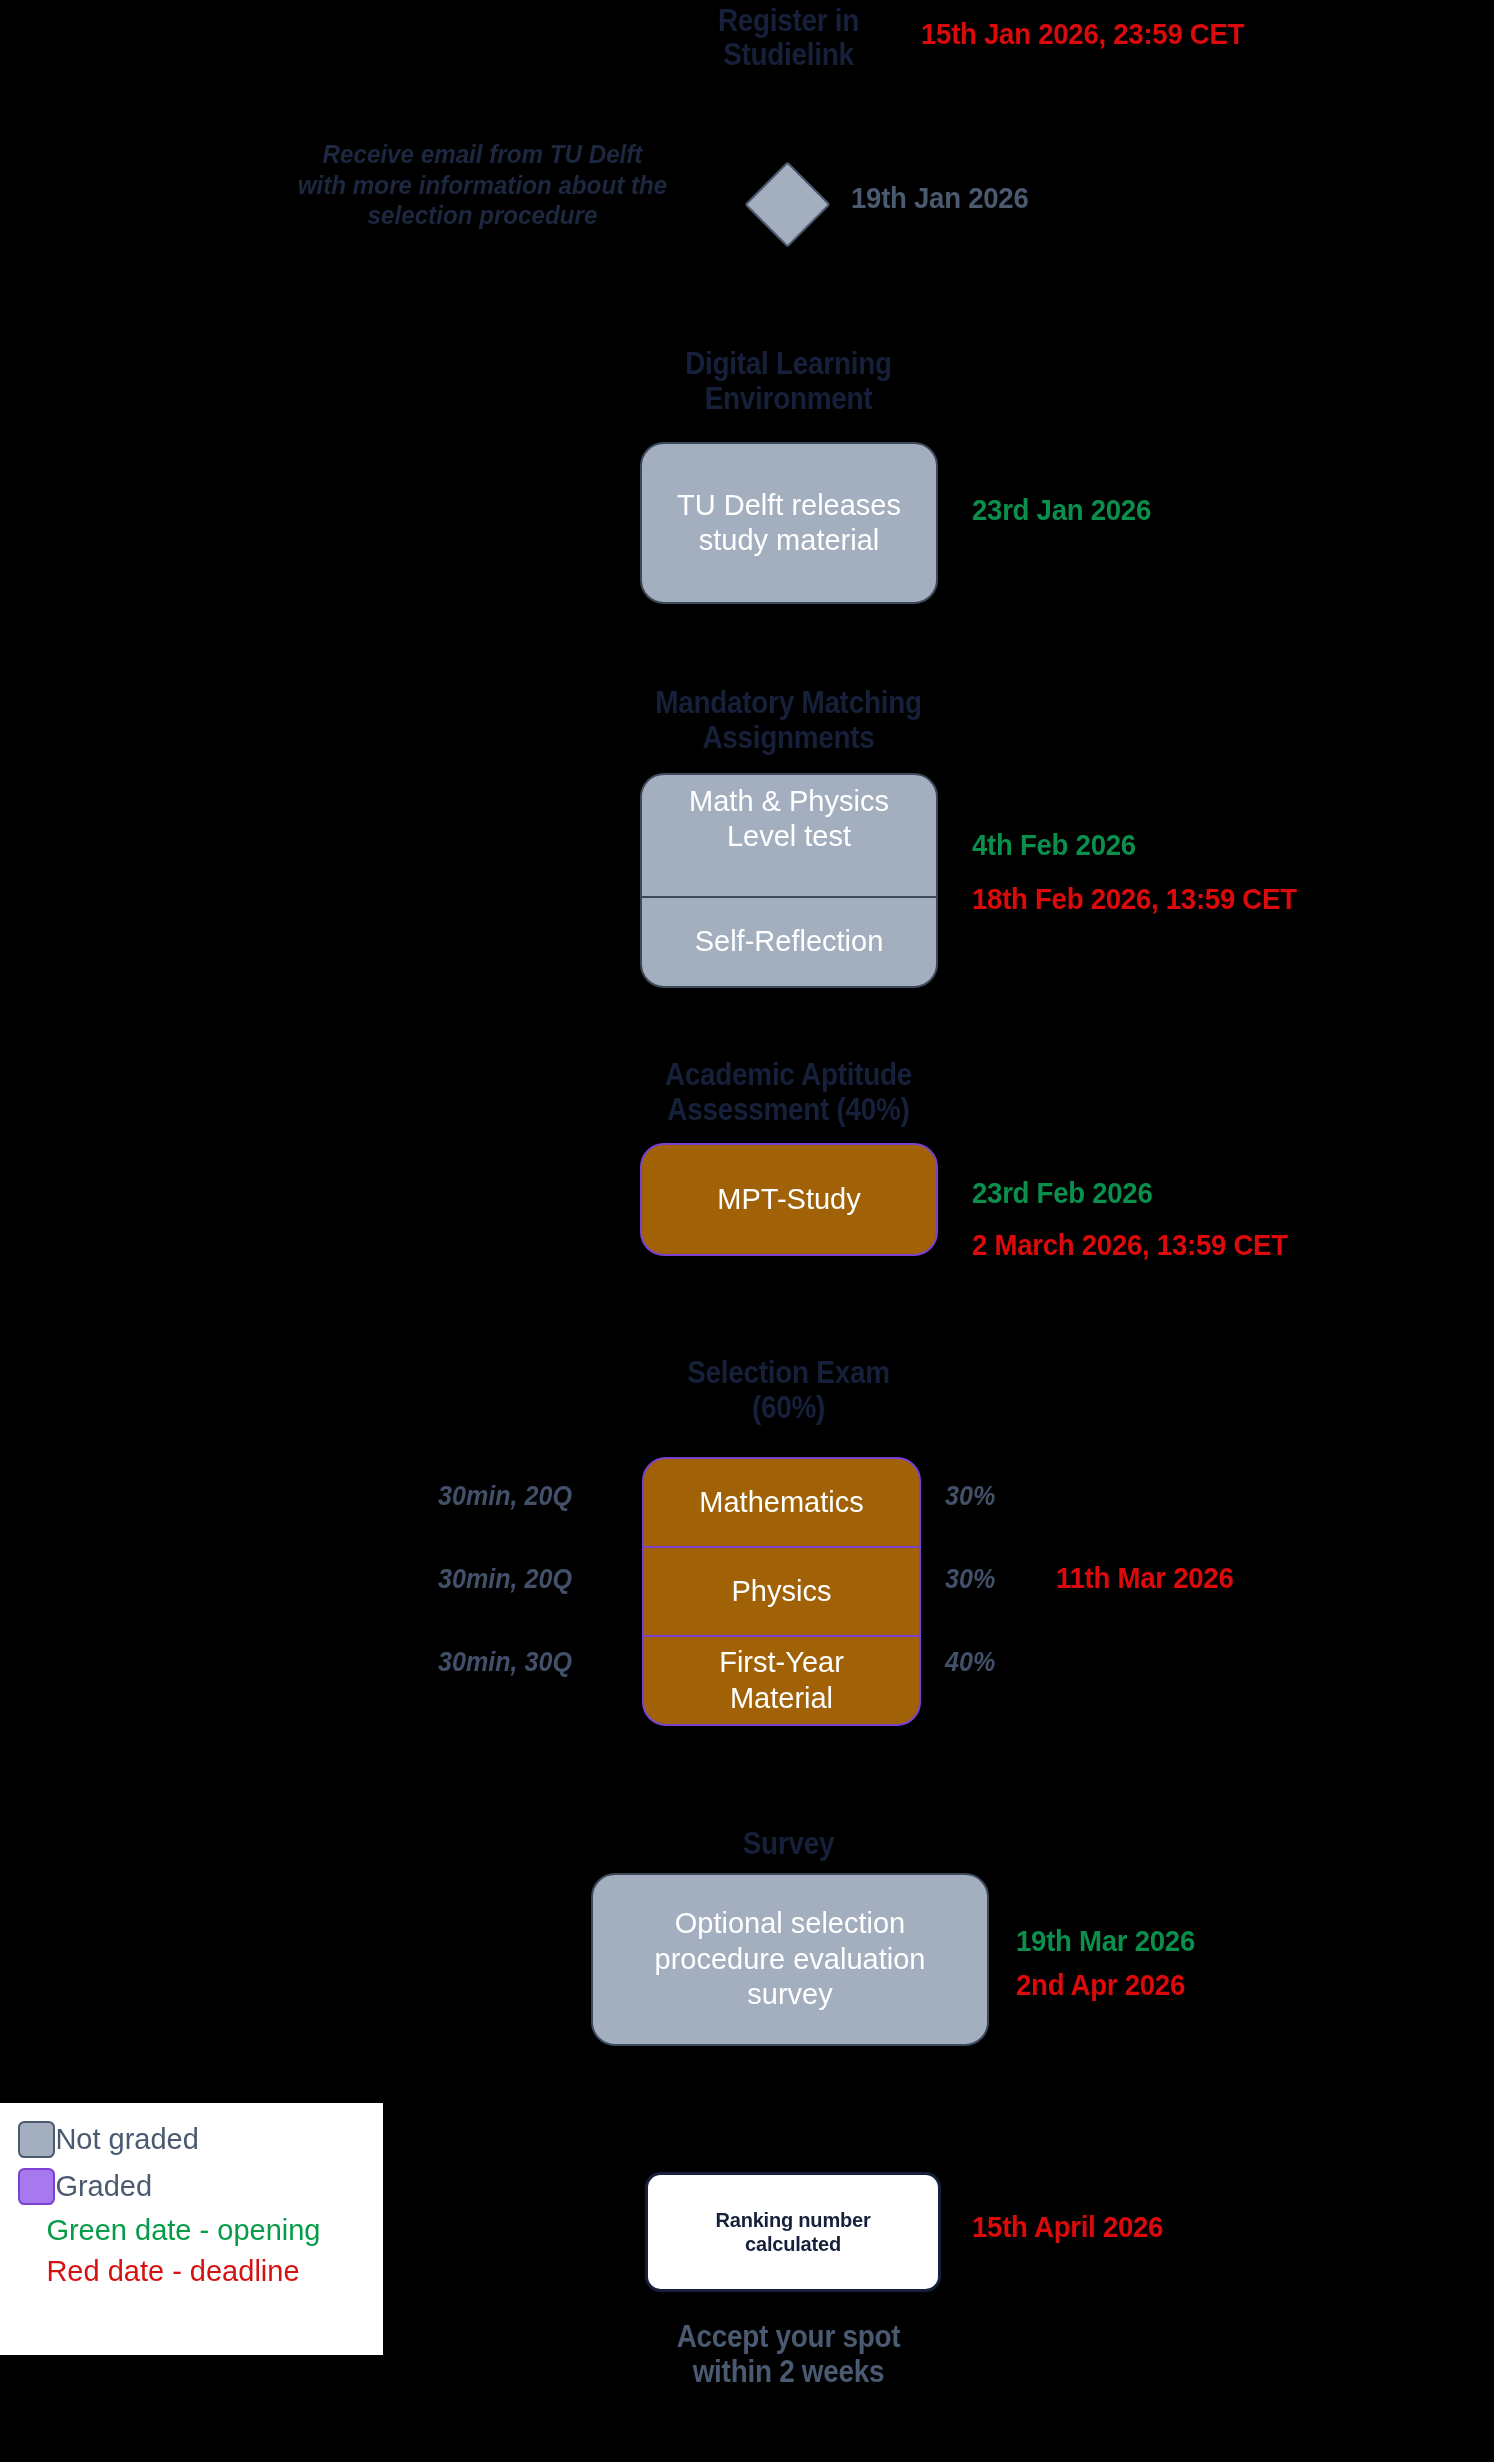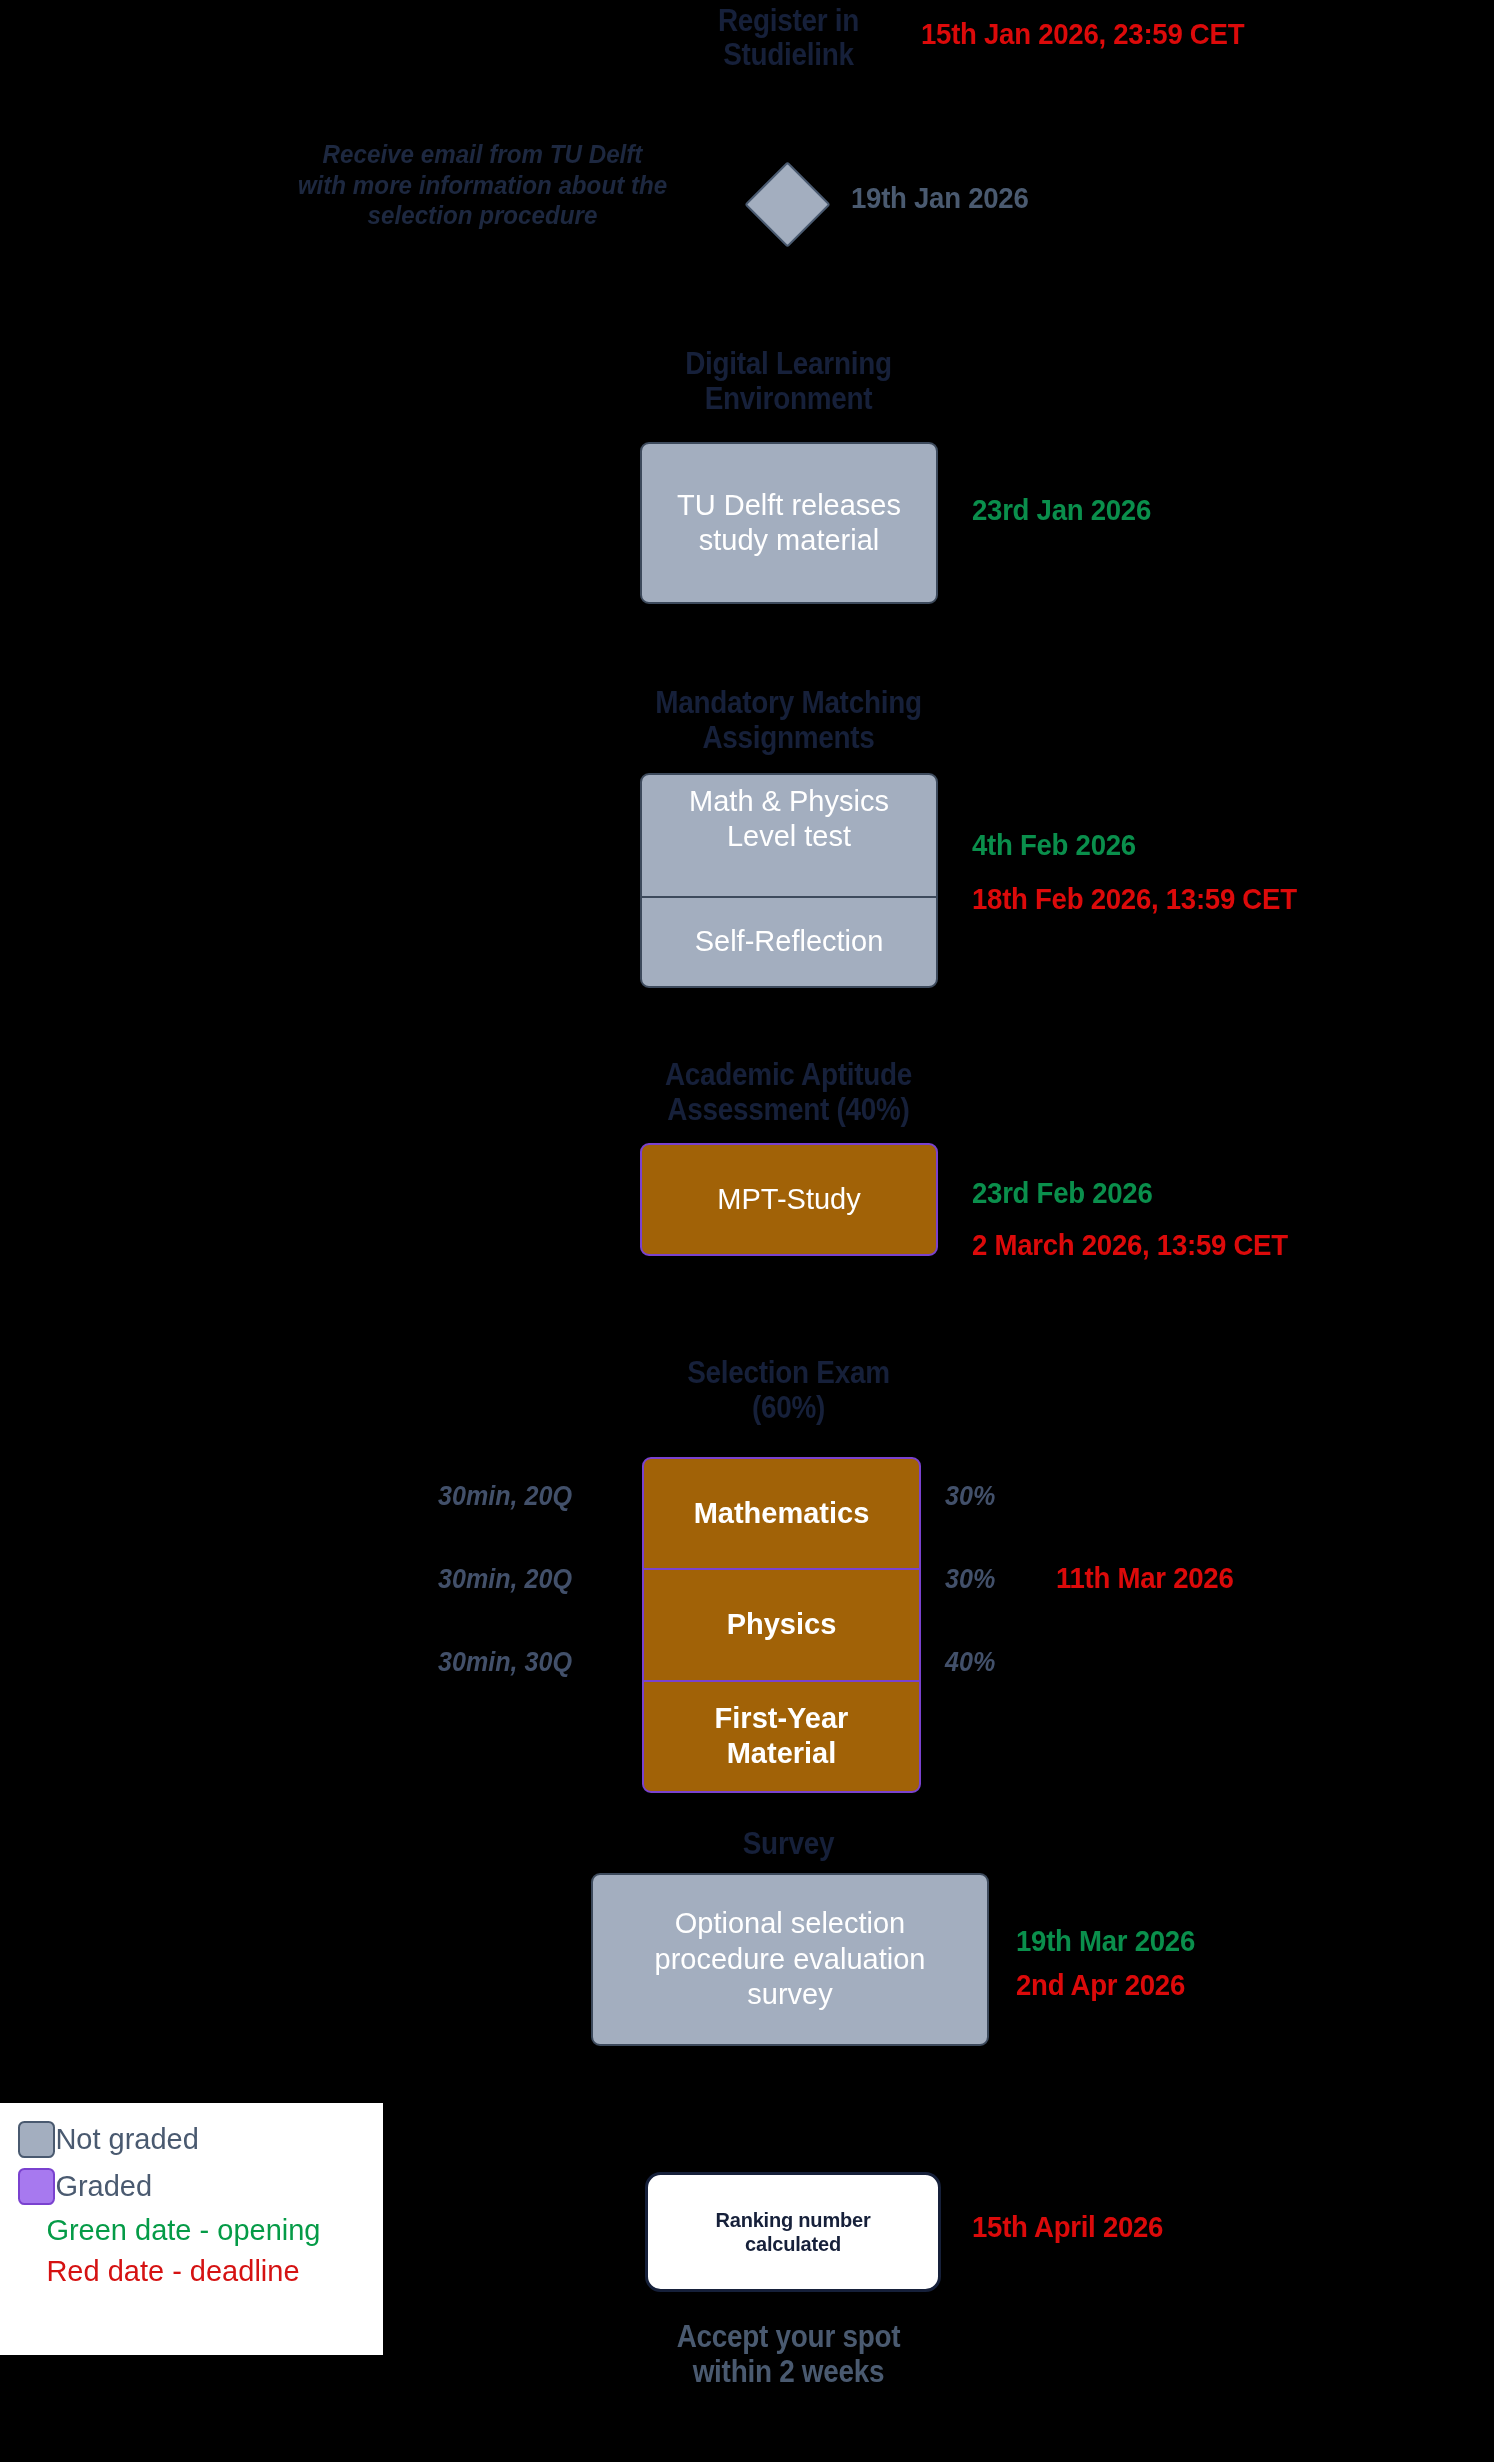--- a/index.html
+++ b/index.html
@@ -29,21 +29,21 @@
     letter-spacing:-0.3px;transform:scaleX(.92);transform-origin:left top;
   }
   .date.green{color:#0a8f4c;}
   .date.red{color:#dc0a0a;}
   .date.slate{color:#4a5a70;}
 
   
   .box{
     box-sizing:border-box;display:flex;flex-direction:column;
     align-items:stretch;justify-content:stretch;
-    border-radius:9px;overflow:hidden;
+    border-radius:24px;overflow:hidden;
   }
   .box .cell{
     flex:1;display:flex;align-items:center;justify-content:center;text-align:center;
     color:#ffffff;font-size:29px;line-height:1.22;white-space:pre-line;padding:2.8px 10px;
     box-sizing:border-box;
   }
   .box-gray{background:#a3aebf;border:2.1px solid #3d4a5c;}
   .box-gray .cell + .cell{border-top:2.1px solid #3d4a5c;margin-top:32px;}
   .box-purple{background:#a16207;border:2.1px solid #7a42cf;}
   .box-purple .cell + .cell{border-top:2.1px solid #7a42cf;}
@@ -112,21 +112,21 @@
 Assessment (40%)</div>
 <div class="abs box box-purple" style="left:640px;top:1143px;width:298px;height:113px;">
   <div class="cell">MPT-Study</div>
 </div>
 <div class="abs date green" style="left:972px;top:1176px;width:439px;">23rd Feb 2026</div>
 <div class="abs date red" style="left:972px;top:1228px;width:539px;">2 March 2026, 13:59 CET</div>
 
 <div class="abs sec-head" style="left:569px;top:1356px;width:439px;">Selection Exam
 (60%)</div>
 
-<div class="abs box box-purple" style="left:642px;top:1457px;width:279px;height:336px;font-weight:bold;">
+<div class="abs box box-purple" style="left:642px;top:1457px;width:279px;height:269px;">
   <div class="cell">Mathematics</div>
   <div class="cell">Physics</div>
   <div class="cell">First-Year
 Material</div>
 </div>
 
 <div class="abs side-label" style="left:438px;top:1481px;width:213px;">30min, 20Q</div>
 <div class="abs side-label" style="left:438px;top:1564px;width:213px;">30min, 20Q</div>
 <div class="abs side-label" style="left:438px;top:1647px;width:213px;">30min, 30Q</div>
 

